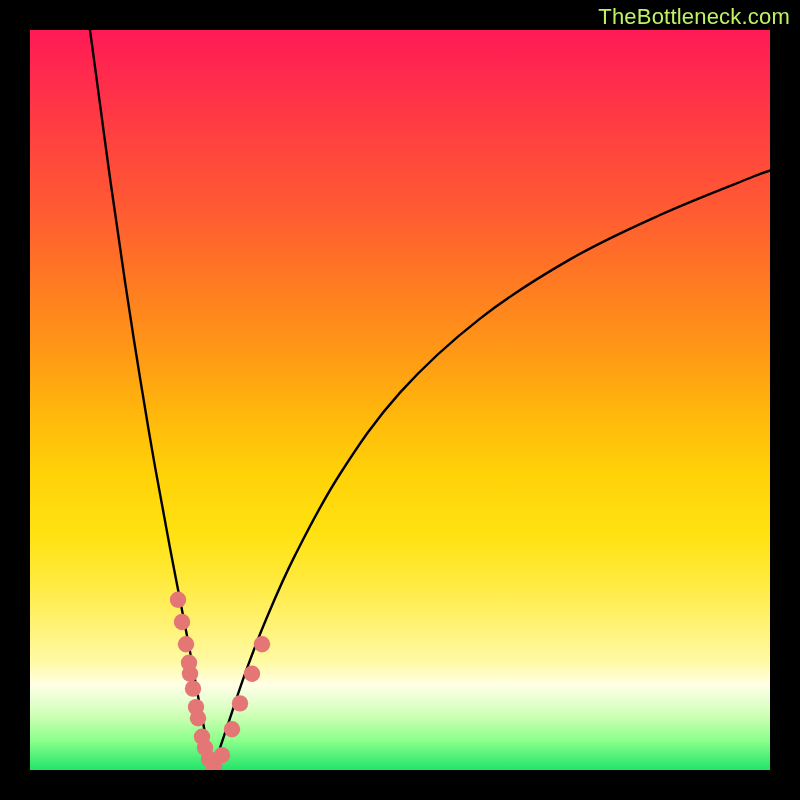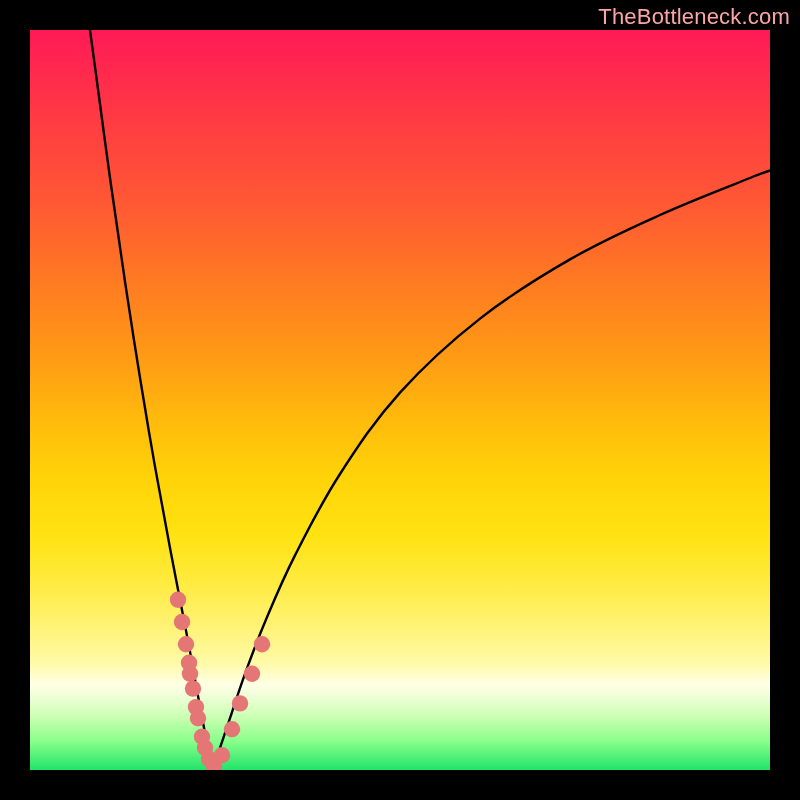--- a/index.html
+++ b/index.html
@@ -44,21 +44,21 @@
       #e9ffd2 90.5%,
       #c8ffb0 93%,
       #8cff8c 96%,
       #21e46a 100%
     );
   }
   .watermark {
     position: absolute;
     top: 4px;
     right: 10px;
-    color: #fca5a5;
+    color: #bef264;
     font-size: 22px;
     font-weight: 500;
     letter-spacing: 0.2px;
     user-select: none;
   }
   svg.curves {
     position: absolute;
     top: 0;
     left: 0;
     width: 740px;

